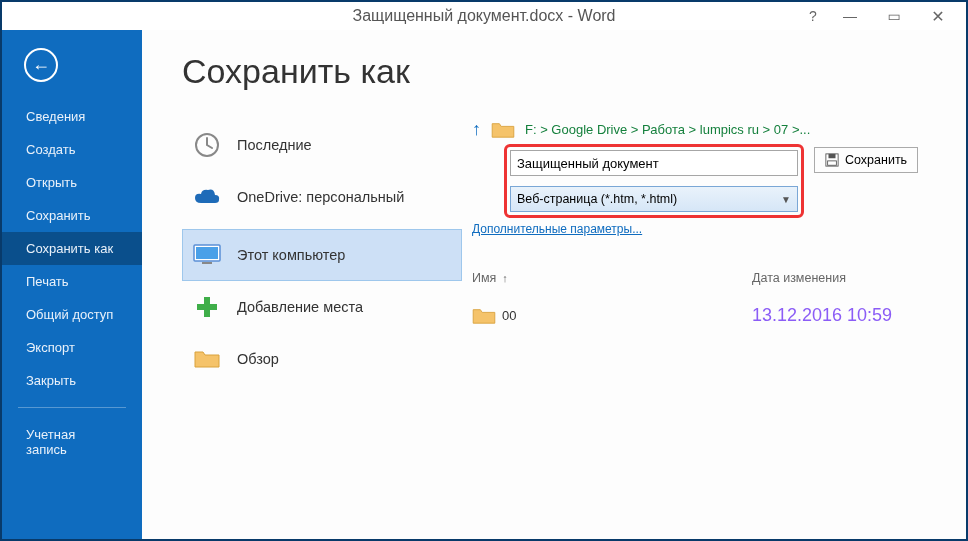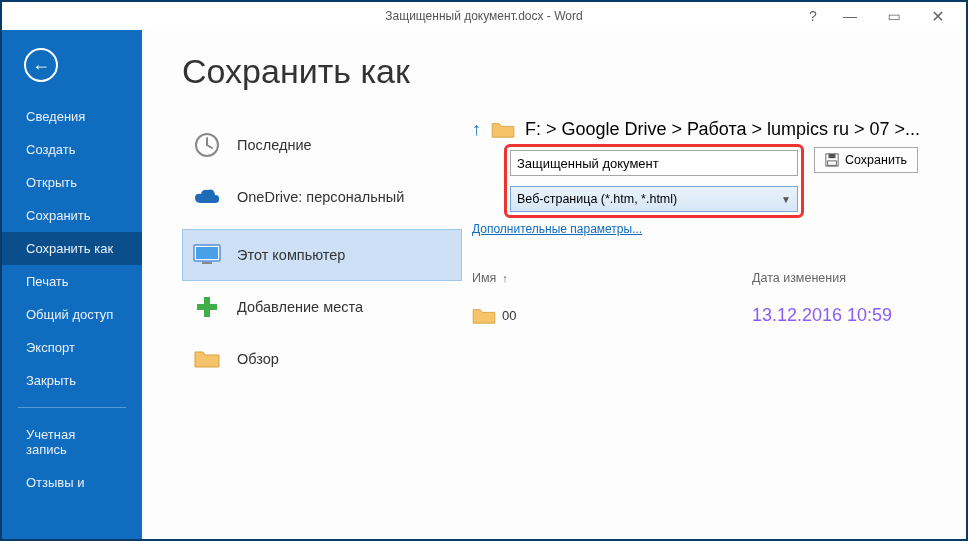--- a/index.html
+++ b/index.html
@@ -1,19 +1,19 @@
 <!DOCTYPE html>
 <html><head>
 <meta charset="utf-8">
 <style>
   * { box-sizing: border-box; margin: 0; padding: 0; font-family: "Segoe UI", Tahoma, sans-serif; }
   body { width: 968px; height: 541px; overflow: hidden; background: #fff; border: 2px solid #083a6a; position: relative; }
 
   .titlebar { height: 28px; background: #fff; display: flex; align-items: center; position: relative; border-bottom: 0; }
-  .titlebar-title { position: absolute; left: 50%; transform: translateX(-50%); font-size: 12px; color: #555; }
+  .titlebar-title { position: absolute; left: 50%; transform: translateX(-50%); font-size: 16px; color: #555; }
   .titlebar-controls { position: absolute; right: 6px; top: 0; height: 28px; display: flex; align-items: center; gap: 0; }
   .titlebar-btn { width: 44px; height: 26px; display: flex; align-items: center; justify-content: center; color: #666; font-size: 14px; cursor: pointer; }
   .titlebar-btn.help { width: 30px; font-size: 14px; }
   .titlebar-close { font-size: 16px; }
 
   .backstage { display: flex; height: calc(541px - 28px - 4px); }
 
   .sidebar { width: 140px; background: #0f6cbf; color: #fff; padding-top: 12px; overflow: hidden; }
   .back-btn { width: 34px; height: 34px; border: 2px solid #fff; border-radius: 50%; margin: 6px 0 18px 22px; display: flex; align-items: center; justify-content: center; cursor: pointer; }
   .back-arrow { color: #fff; font-size: 18px; line-height: 1; transform: translateY(-1px); }
@@ -28,21 +28,21 @@
   .loc-item { display: flex; align-items: center; gap: 16px; height: 52px; padding: 0 10px; cursor: pointer; border: 1px solid transparent; }
   .loc-item.selected { background: #cde0f6; border: 1px solid #9ec7ec; }
   .loc-icon { width: 28px; height: 28px; display: flex; align-items: center; justify-content: center; }
   .loc-label { font-size: 14.5px; color: #333; }
   .loc-sub { font-size: 11px; color: #888; margin-left: 44px; margin-top: -8px; height: 14px; }
 
   .right-col { flex: 1; padding: 0 20px 0 10px; }
   .path-row { display: flex; align-items: center; gap: 10px; margin-bottom: 4px; }
   .up-arrow { color: #0f6cbf; font-size: 18px; cursor: pointer; font-weight: bold; }
   .folder-sm { width: 24px; height: 18px; }
-  .breadcrumb { font-size: 18px; color: #000000; }
+  .breadcrumb { font-size: 13px; color: #15803d; }
 
   .highlight-box { border: 3px solid #e33; border-radius: 6px; padding: 3px; width: 300px; }
   .fname-input { width: 100%; height: 26px; border: 1px solid #a6a6a6; padding: 0 6px; font-size: 13px; background: #fff; }
   .ftype-select { width: 100%; height: 26px; border: 1px solid #7aa7d6; background: linear-gradient(#e9f2fb,#d6e6f7); padding: 0 6px; font-size: 12.5px; margin-top: 10px; display: flex; align-items: center; justify-content: space-between; cursor: pointer; }
   .ftype-caret { font-size: 10px; color: #555; }
 
   .save-row { display: flex; align-items: flex-start; gap: 10px; padding-left: 32px; }
   .save-btn { height: 26px; border: 1px solid #aaa; background: #fdfdfd; padding: 0 10px; display: flex; align-items: center; gap: 6px; font-size: 12.5px; cursor: pointer; margin-top: 3px; }
   .save-ic { width: 14px; height: 14px; }
 
@@ -83,21 +83,20 @@
     <div class="side-item">Создать</div>
     <div class="side-item">Открыть</div>
     <div class="side-item">Сохранить</div>
     <div class="side-item selected">Сохранить как</div>
     <div class="side-item">Печать</div>
     <div class="side-item">Общий доступ</div>
     <div class="side-item">Экспорт</div>
     <div class="side-item">Закрыть</div>
     <div class="side-divider"></div>
     <div class="side-item">Учетная запись</div>
-    <div class="side-item">Отзывы и</div>
   </div>
 
   <div class="main">
     <div style="width:100%;">
       <div class="page-title">Сохранить как</div>
 
       <div style="display:flex;">
 
         <div class="left-col">
 

